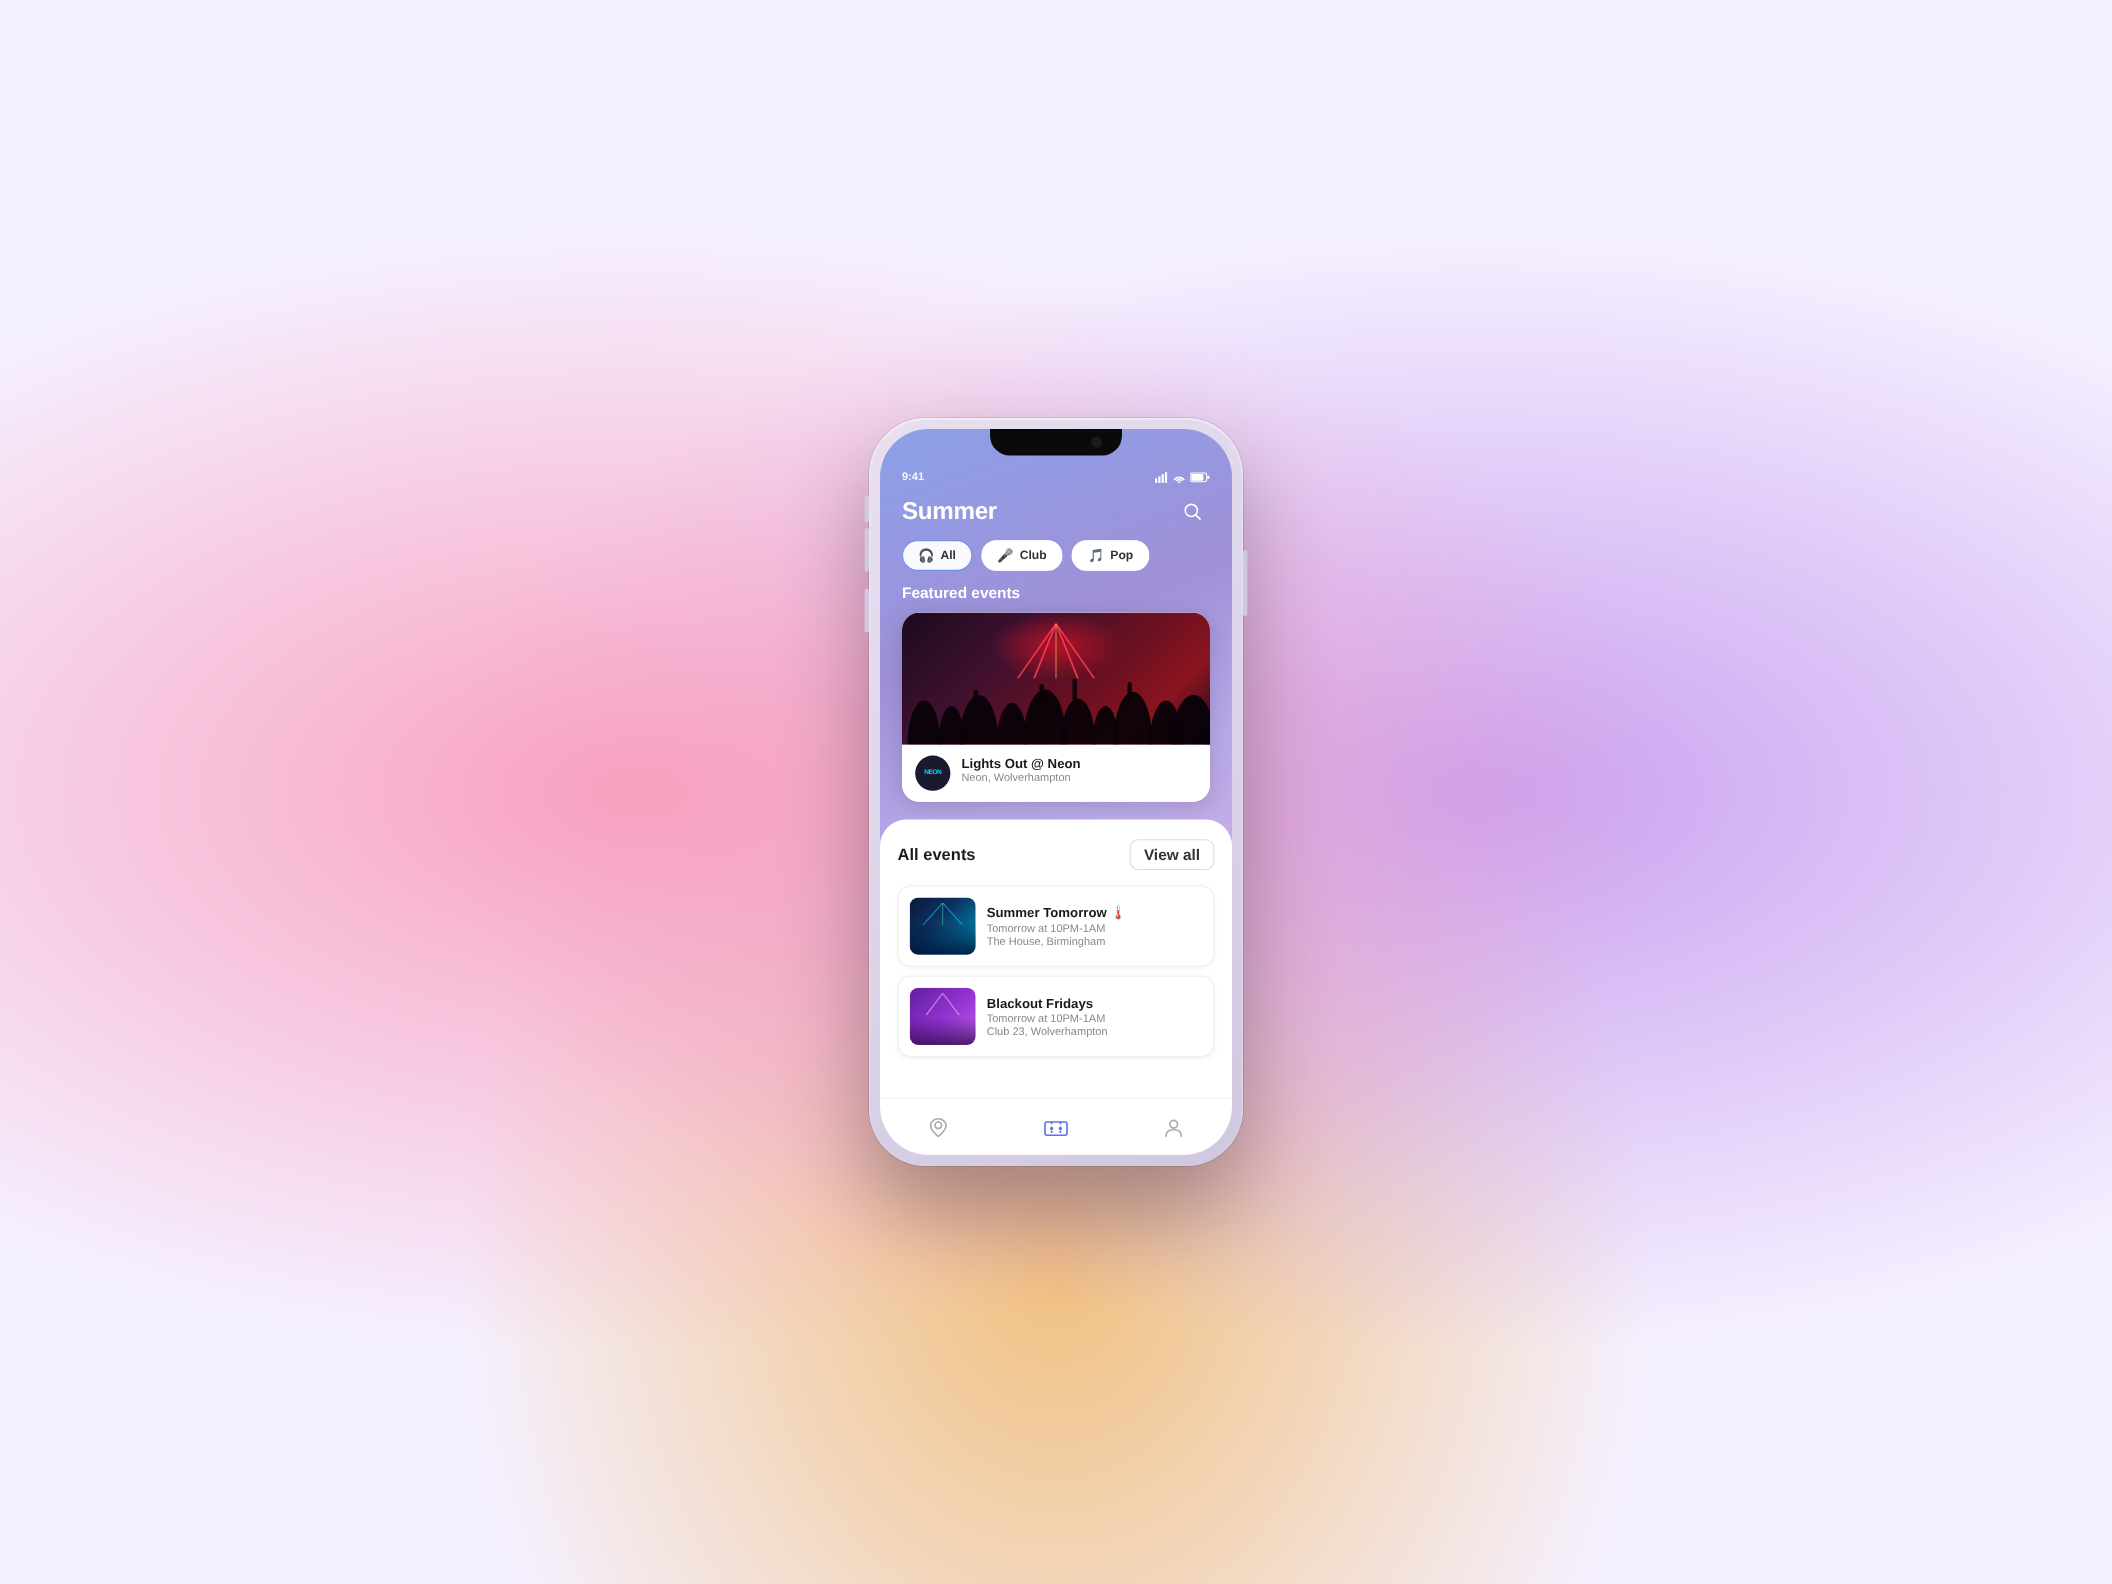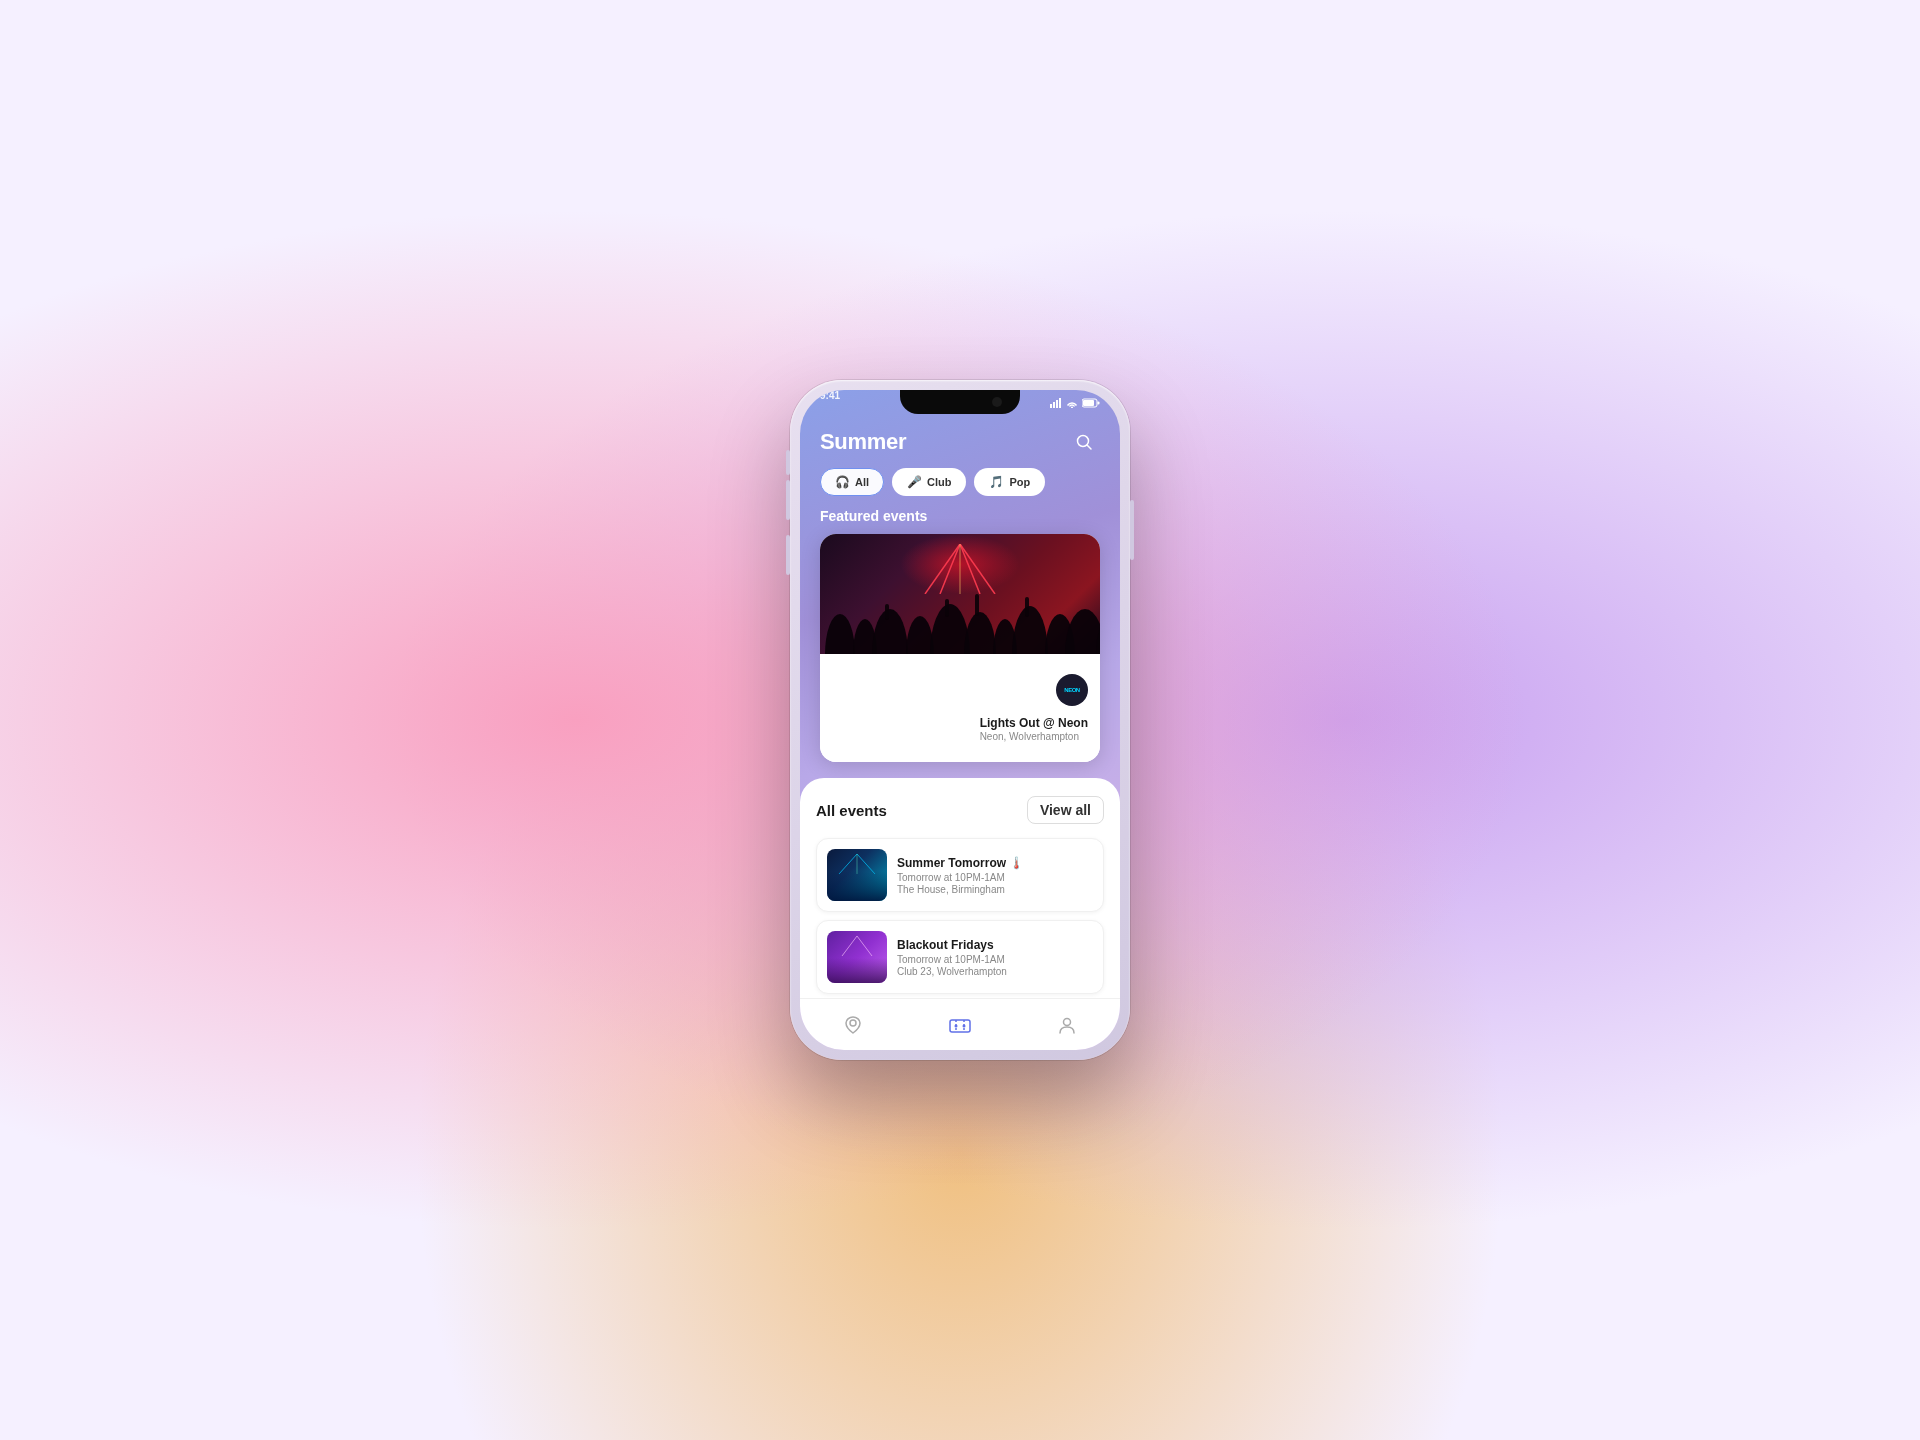--- a/index.html
+++ b/index.html
@@ -99,23 +99,25 @@
       background: #1a1a1a;
       border-radius: 50%;
       position: absolute;
       right: 18px;
       top: 7px;
     }
 
     .status-bar {
       height: 28px;
       display: flex;
+      align-items: flex-end;
       padding: 0 20px 2px;
       justify-content: space-between;
       flex-shrink: 0;
+      margin-top: 23px;
     }
 
     .status-time {
       font-size: 10px;
       font-weight: 600;
       color: rgba(255,255,255,0.9);
     }
 
     .status-icons {
       display: flex;
@@ -233,25 +235,24 @@
 
     .laser-lines {
       position: absolute;
       top: 10px;
       left: 50%;
       transform: translateX(-50%);
     }
 
     .featured-info {
       display: flex;
-      align-items: flex-end;
+      align-items: flex-start;
       gap: 10px;
-      padding: 20px 12px;
+      padding: 10px 12px;
       background: white;
-      flex-direction: column;
     }
 
     .venue-logo {
       width: 32px;
       height: 32px;
       border-radius: 50%;
       background: #1a1a2e;
       display: flex;
       align-items: center;
       justify-content: center;

